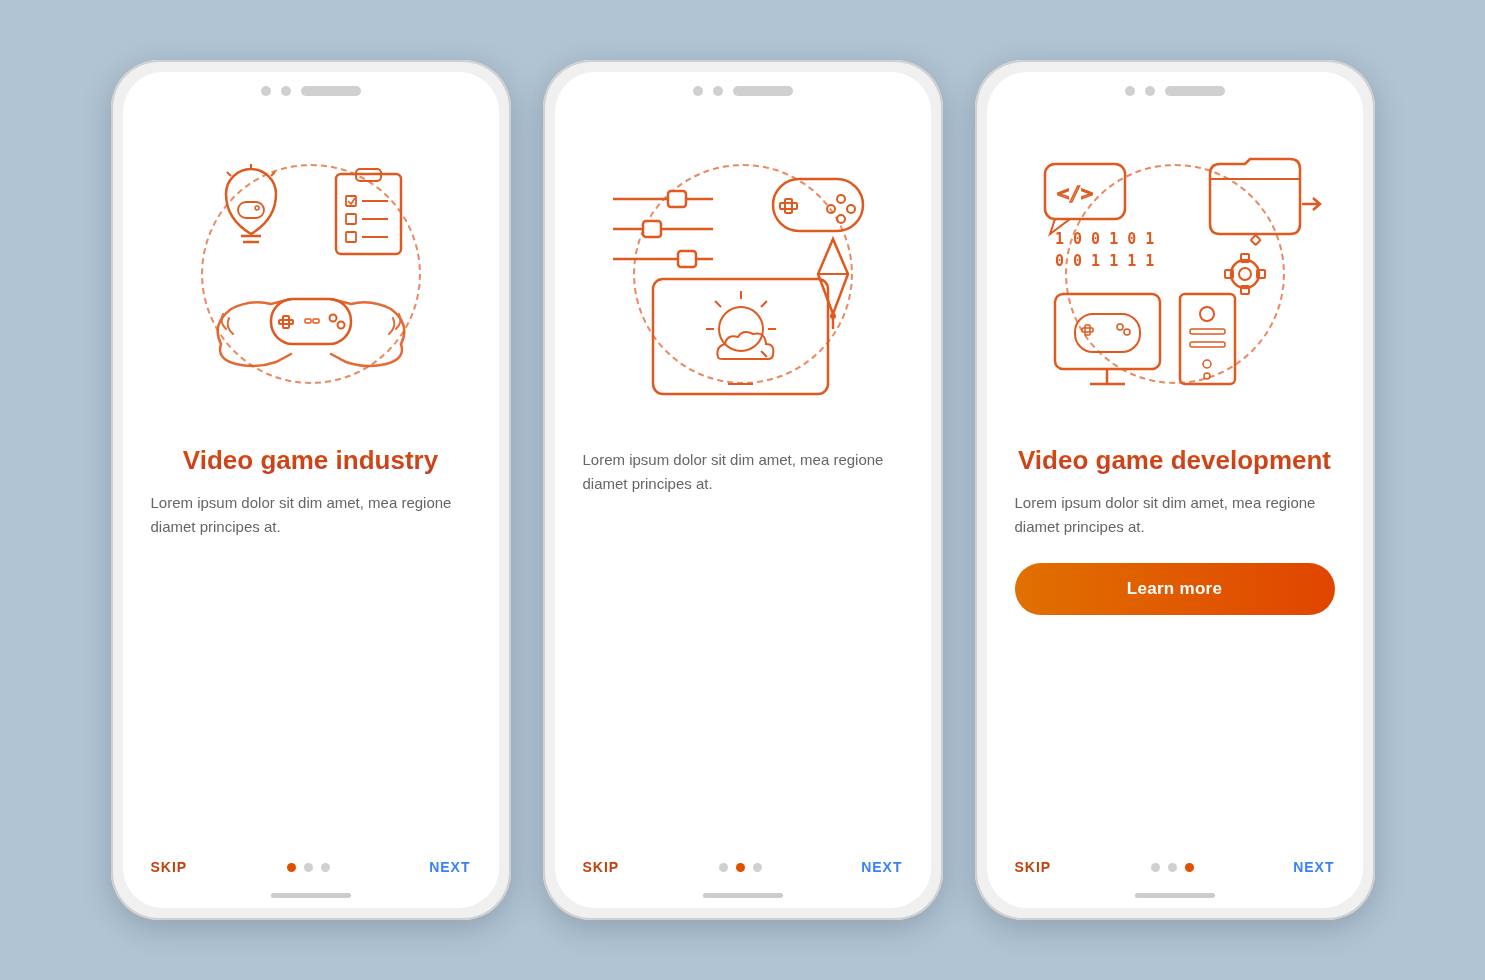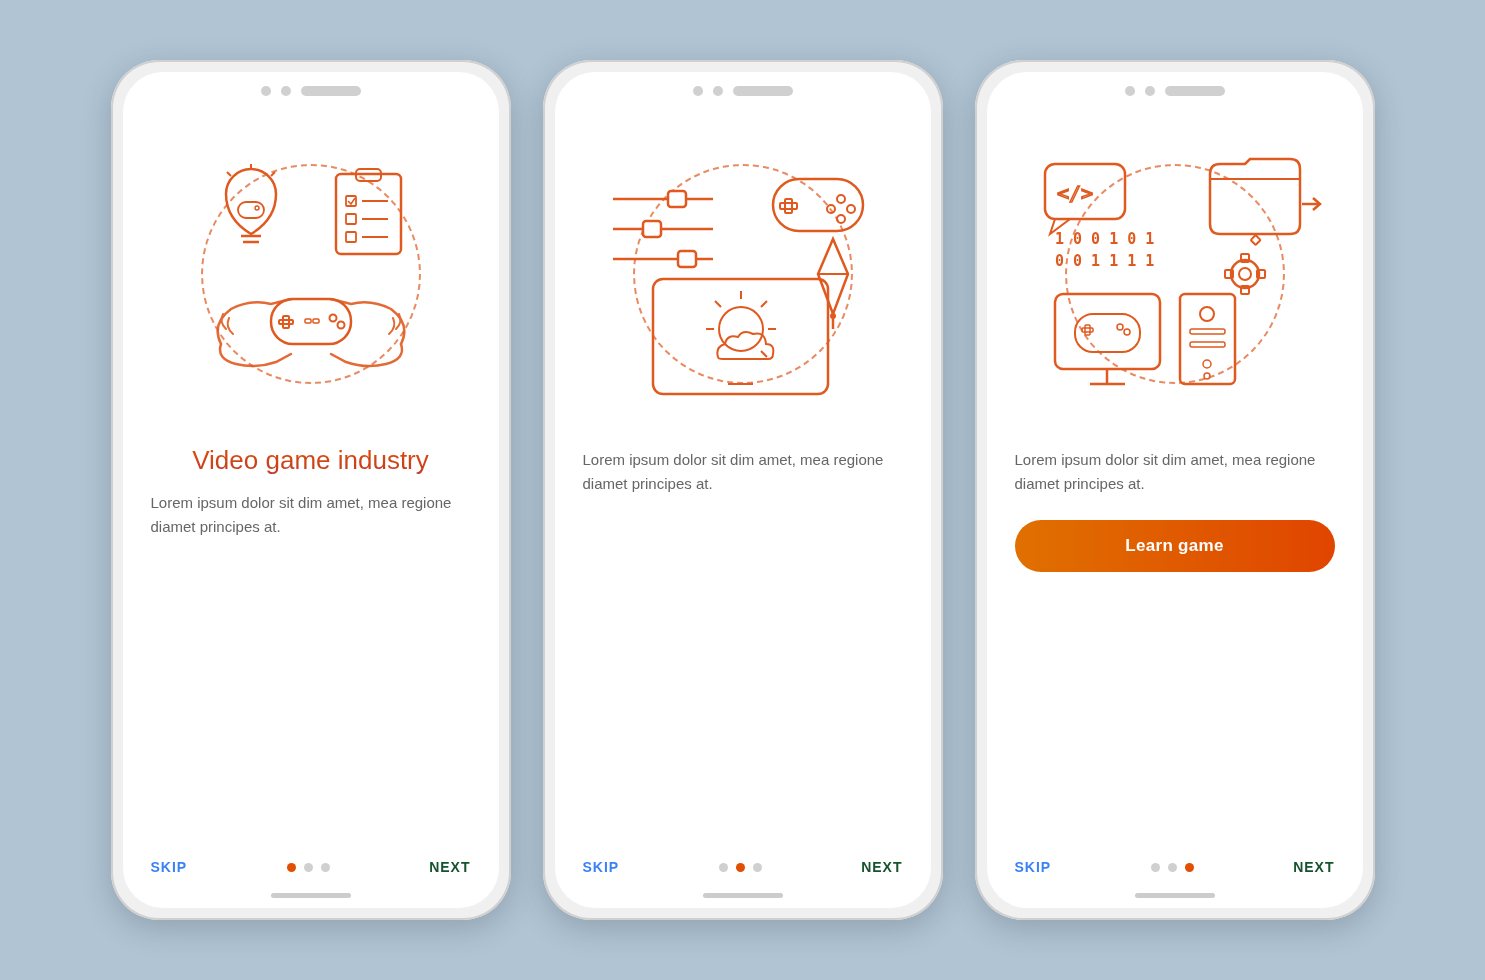--- a/index.html
+++ b/index.html
@@ -92,21 +92,21 @@
     }
 
     
     .illustration-svg {
       position: relative;
       z-index: 2;
     }
 
     .screen-title {
       font-size: 26px;
-      font-weight: 400;
+      font-weight: 700;
       text-align: center;
       background: linear-gradient(to bottom, #e05000, #c0392b);
       -webkit-background-clip: text;
       -webkit-text-fill-color: transparent;
       background-clip: text;
       margin-top: 10px;
       line-height: 1.25;
     }
 
     .screen-desc {
@@ -133,28 +133,28 @@
     .phone-bottom {
       display: flex;
       align-items: center;
       justify-content: space-between;
       padding: 16px 28px 18px 28px;
     }
 
     .nav-skip {
       font-size: 14px;
       font-weight: 700;
-      color: #3b82f6;
+      color: #c2410c;
       letter-spacing: 1px;
     }
 
     .nav-next {
       font-size: 14px;
       font-weight: 700;
-      color: #14532d;
+      color: #3b82f6;
       letter-spacing: 1px;
     }
 
     .dots-container {
       display: flex;
       gap: 8px;
       align-items: center;
     }
 
     .dot {
@@ -406,23 +406,25 @@
               <rect x="0" y="0" width="55" height="90" rx="5" fill="none" stroke="#e05a20" stroke-width="2.5"></rect>
               <circle cx="27" cy="20" r="7" fill="none" stroke="#e05a20" stroke-width="2"></circle>
               <rect x="10" y="35" width="35" height="5" rx="2" fill="none" stroke="#e05a20" stroke-width="1.5"></rect>
               <rect x="10" y="48" width="35" height="5" rx="2" fill="none" stroke="#e05a20" stroke-width="1.5"></rect>
               <circle cx="27" cy="70" r="4" fill="none" stroke="#e05a20" stroke-width="1.5"></circle>
               <circle cx="27" cy="82" r="3" fill="none" stroke="#e05a20" stroke-width="1.5"></circle>
             </g>
           </svg>
         </div>
 
+        <div class="screen-title">Video game
+development</div>
         <div class="screen-desc">Lorem ipsum dolor sit dim amet, mea regione diamet principes at.</div>
 
-        <button class="learn-more-btn">Learn game</button>
+        <button class="learn-more-btn">Learn more</button>
       </div>
 
       <div class="phone-bottom">
         <span class="nav-skip">SKIP</span>
         <div class="dots-container">
           <div class="dot"></div>
           <div class="dot"></div>
           <div class="dot active"></div>
         </div>
         <span class="nav-next">NEXT</span>

